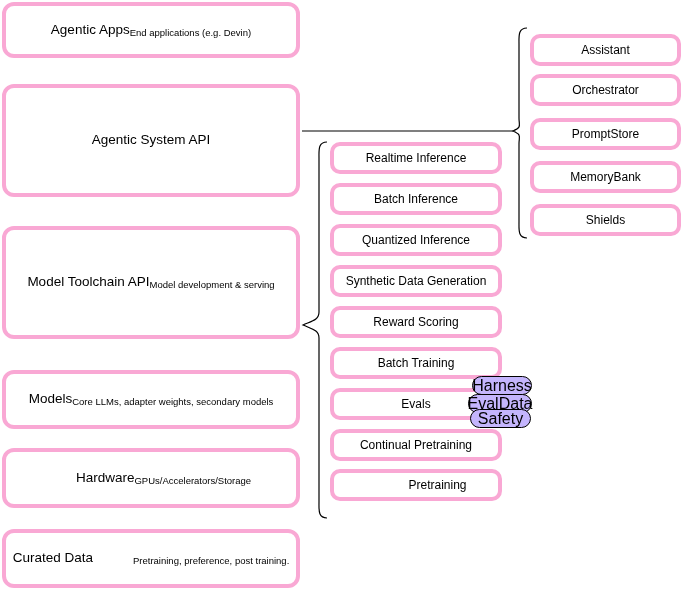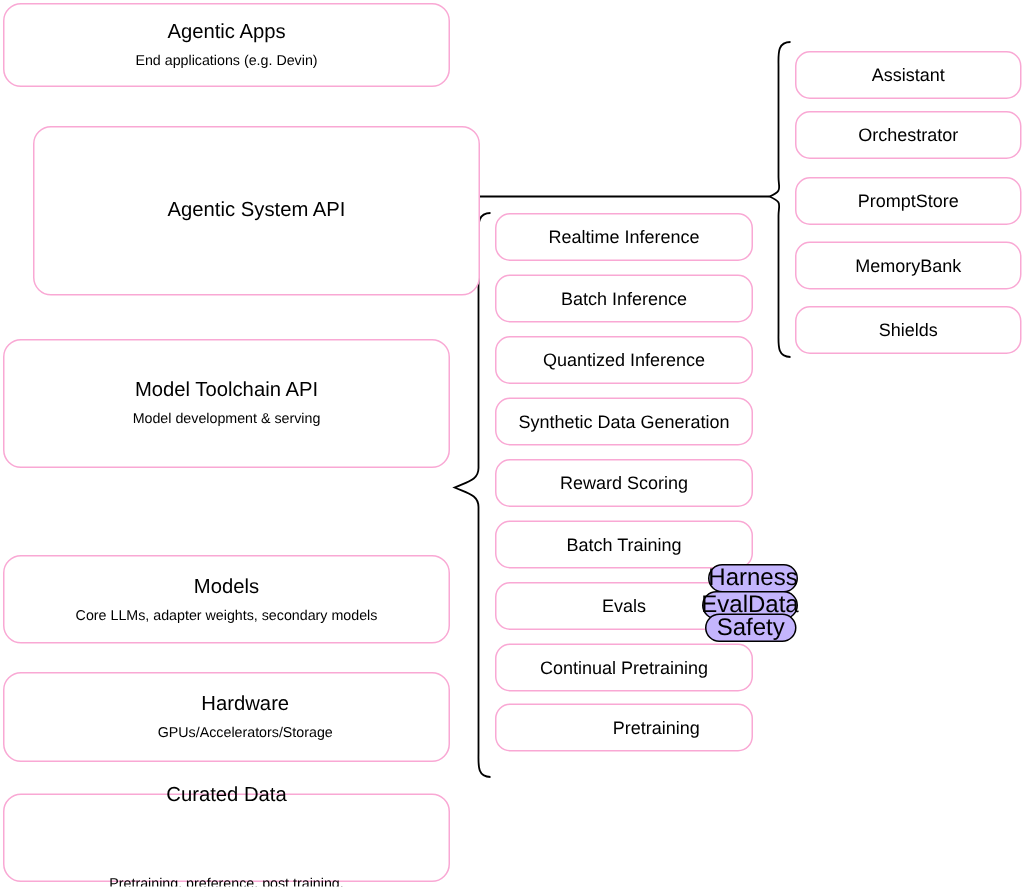--- a/index.html
+++ b/index.html
@@ -6,22 +6,22 @@
   html,body{margin:0;padding:0;background:#ffffff;}
   body{
     width:682px;height:591px;position:relative;overflow:hidden;
     font-family:"Liberation Sans","DejaVu Sans",sans-serif;
     color:#000000;
   }
   #canvas{position:absolute;left:0;top:0;width:682px;height:591px;}
 
   .box{
     position:absolute;box-sizing:border-box;
-    border:1px solid #f9a8d4;border-radius:12px;background:#ffffff;
-    display:flex;flex-direction:column;align-items:center;justify-content:center;
+    border:4px solid #f9a8d4;border-radius:12px;background:#ffffff;
+    display:flex;flex-direction:row;align-items:center;justify-content:center;
     text-align:center;line-height:1.25;
   }
   .box .title{font-size:13px;color:#000;}
   .box .sub{font-size:9.5px;color:#000;margin-top:5px;}
 
   
   .layer{left:2px;width:298px;}
   .layer .title{font-size:13.5px;}
 
   
@@ -66,25 +66,25 @@
              C 522 135, 519 136, 519 144
              L 519 222
              C 519 230, 518 238, 527 238"></path>
   </svg>
 
   <div class="box layer" style="top:2px;height:56px;">
     <div class="title">Agentic Apps</div>
     <div class="sub">End applications (e.g. Devin)</div>
   </div>
 
-  <div class="box layer" style="top:84px;height:113px;margin-left:20px;">
+  <div class="box layer" style="top:84px;height:113px;">
     <div class="title">Agentic System API</div>
   </div>
 
-  <div class="box layer" style="top:226px;height:86px;">
+  <div class="box layer" style="top:226px;height:113px;">
     <div class="title">Model Toolchain API</div>
     <div class="sub">Model development &amp; serving</div>
   </div>
 
   <div class="box layer" style="top:370px;height:59px;">
     <div class="title">Models</div>
     <div class="sub">Core LLMs, adapter weights, secondary models</div>
   </div>
 
   <div class="box layer" style="top:448px;height:60px;padding-left:25px;">

